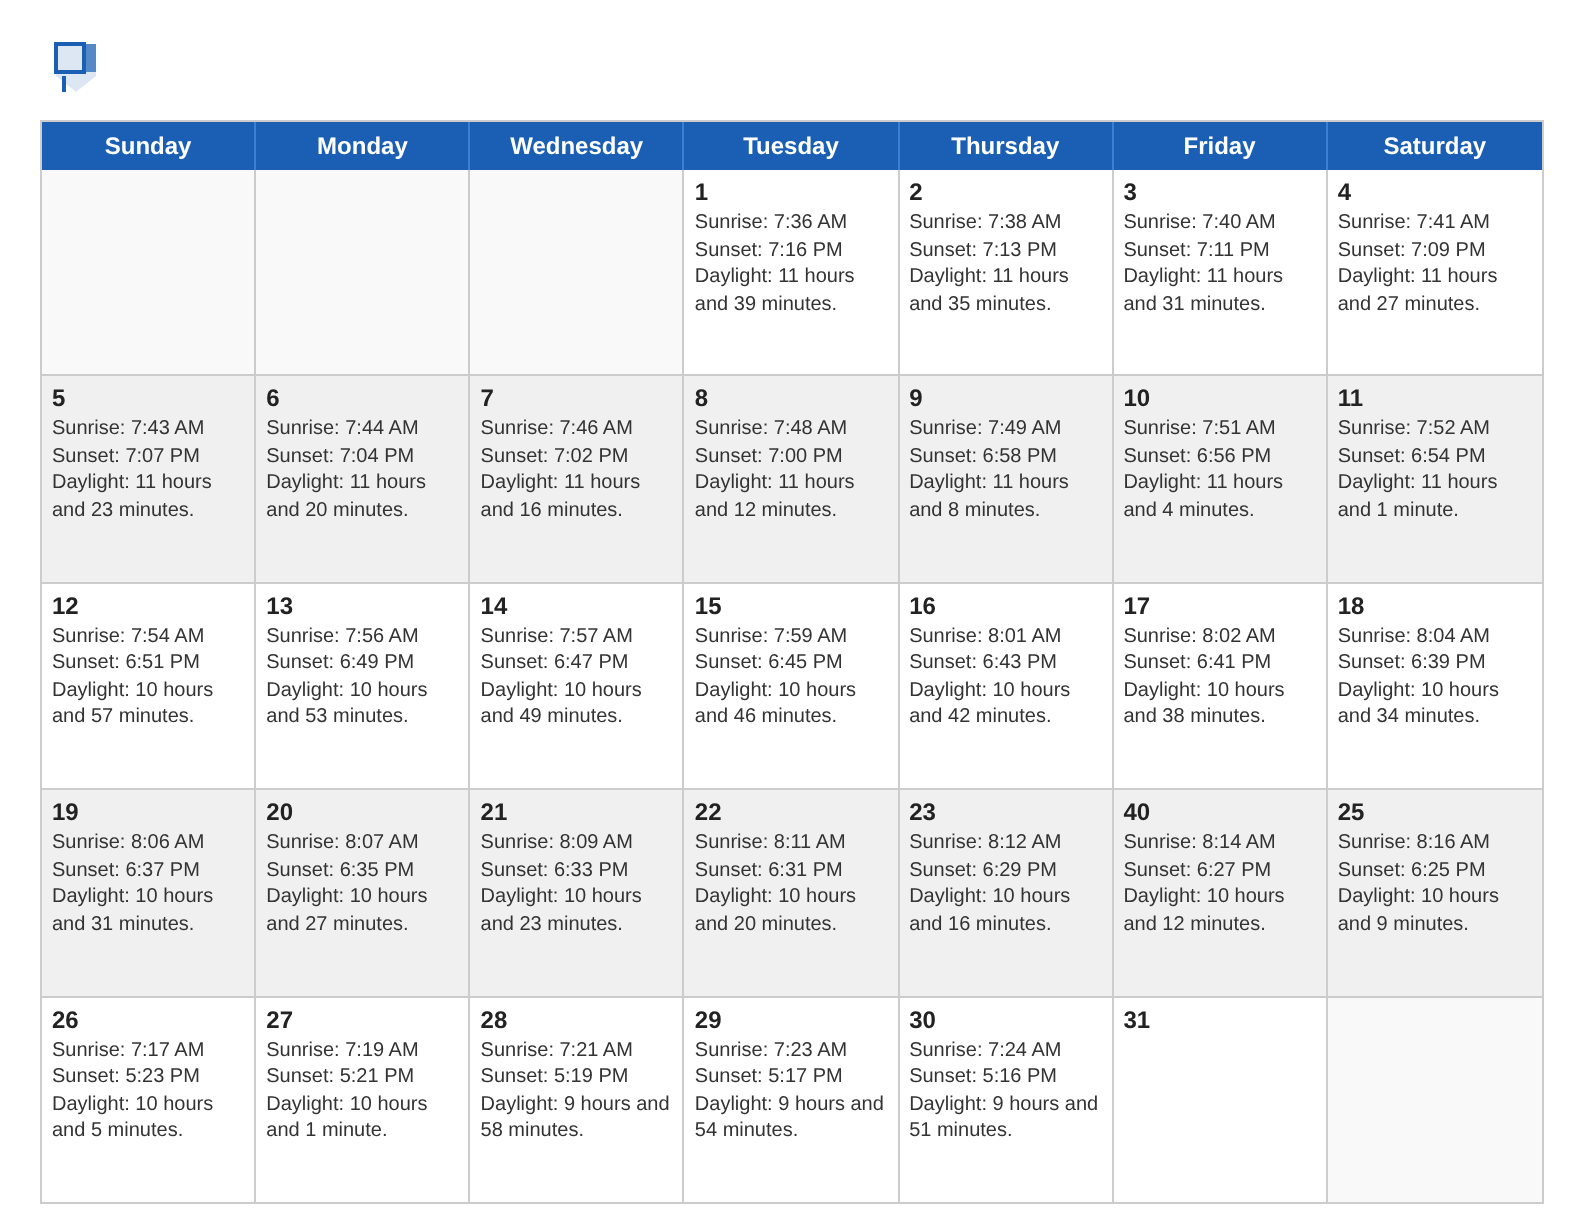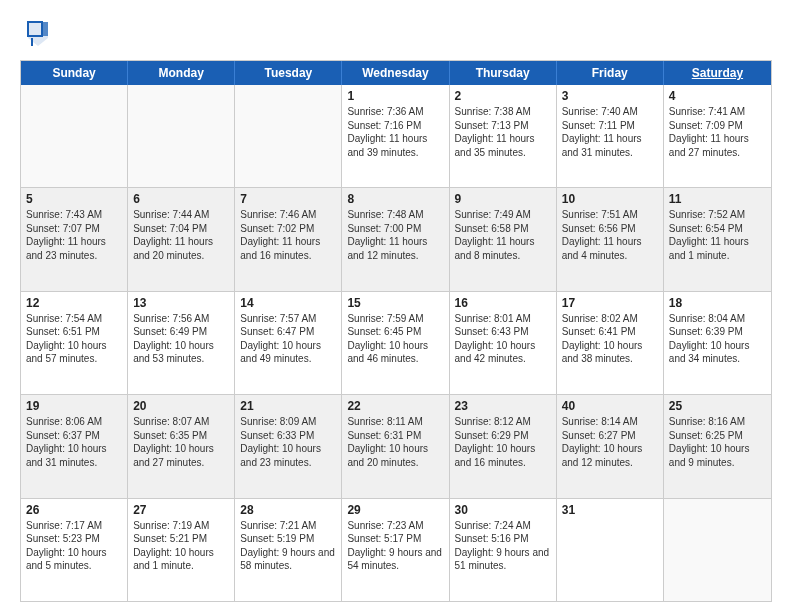--- a/index.html
+++ b/index.html
@@ -65,21 +65,21 @@
       background: #1a5fb4;
     }
     .cal-header-cell {
       color: #fff;
       font-size: 12px;
       font-weight: bold;
       text-align: center;
       padding: 5px 2px;
       border-right: 1px solid #3a7fd4;
     }
-    .cal-header-cell:last-child { border-right: none; text-decoration: underline; }
+    .cal-header-cell:last-child { border-right: none; }
     .cal-body {
       flex: 1;
       display: flex;
       flex-direction: column;
     }
     .cal-row {
       display: grid;
       grid-template-columns: repeat(7, 1fr);
       flex: 1;
       border-bottom: 1px solid #ccc;
@@ -131,22 +131,22 @@
     </div>
     <div class="title-block">
       <div class="month-title"></div>
       <div class="location"></div>
     </div>
   </div>
   <div class="calendar">
     <div class="cal-header">
     <div class="cal-header-cell">Sunday</div>
         <div class="cal-header-cell">Monday</div>
+        <div class="cal-header-cell">Wednesday</div>
         <div class="cal-header-cell">Tuesday</div>
-        <div class="cal-header-cell">Wednesday</div>
         <div class="cal-header-cell">Thursday</div>
         <div class="cal-header-cell">Friday</div>
         <div class="cal-header-cell">Saturday</div>
       </div>
     <div class="cal-body">
     <div class="cal-row">
           <div class="cal-cell empty"></div>
           <div class="cal-cell empty"></div>
           <div class="cal-cell empty"></div>
           <div class="cal-cell">

